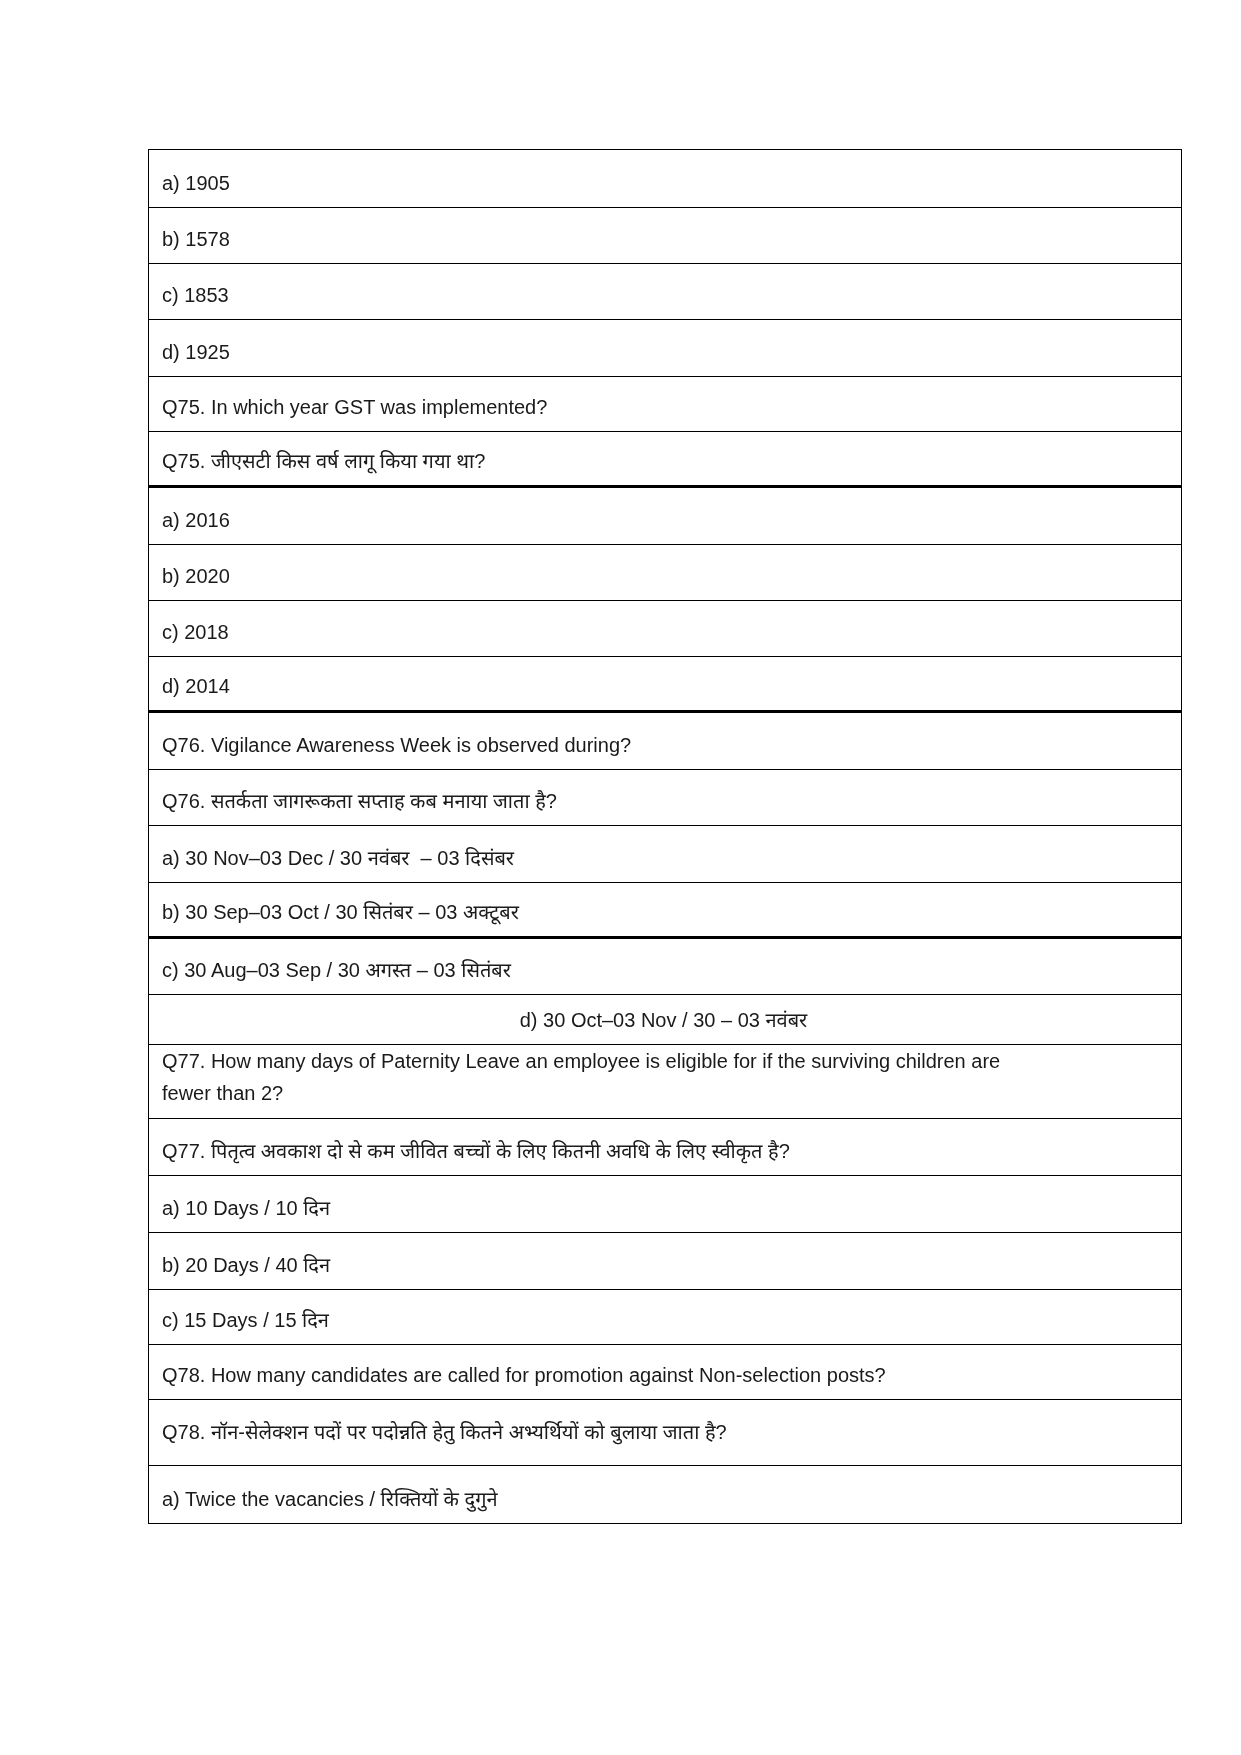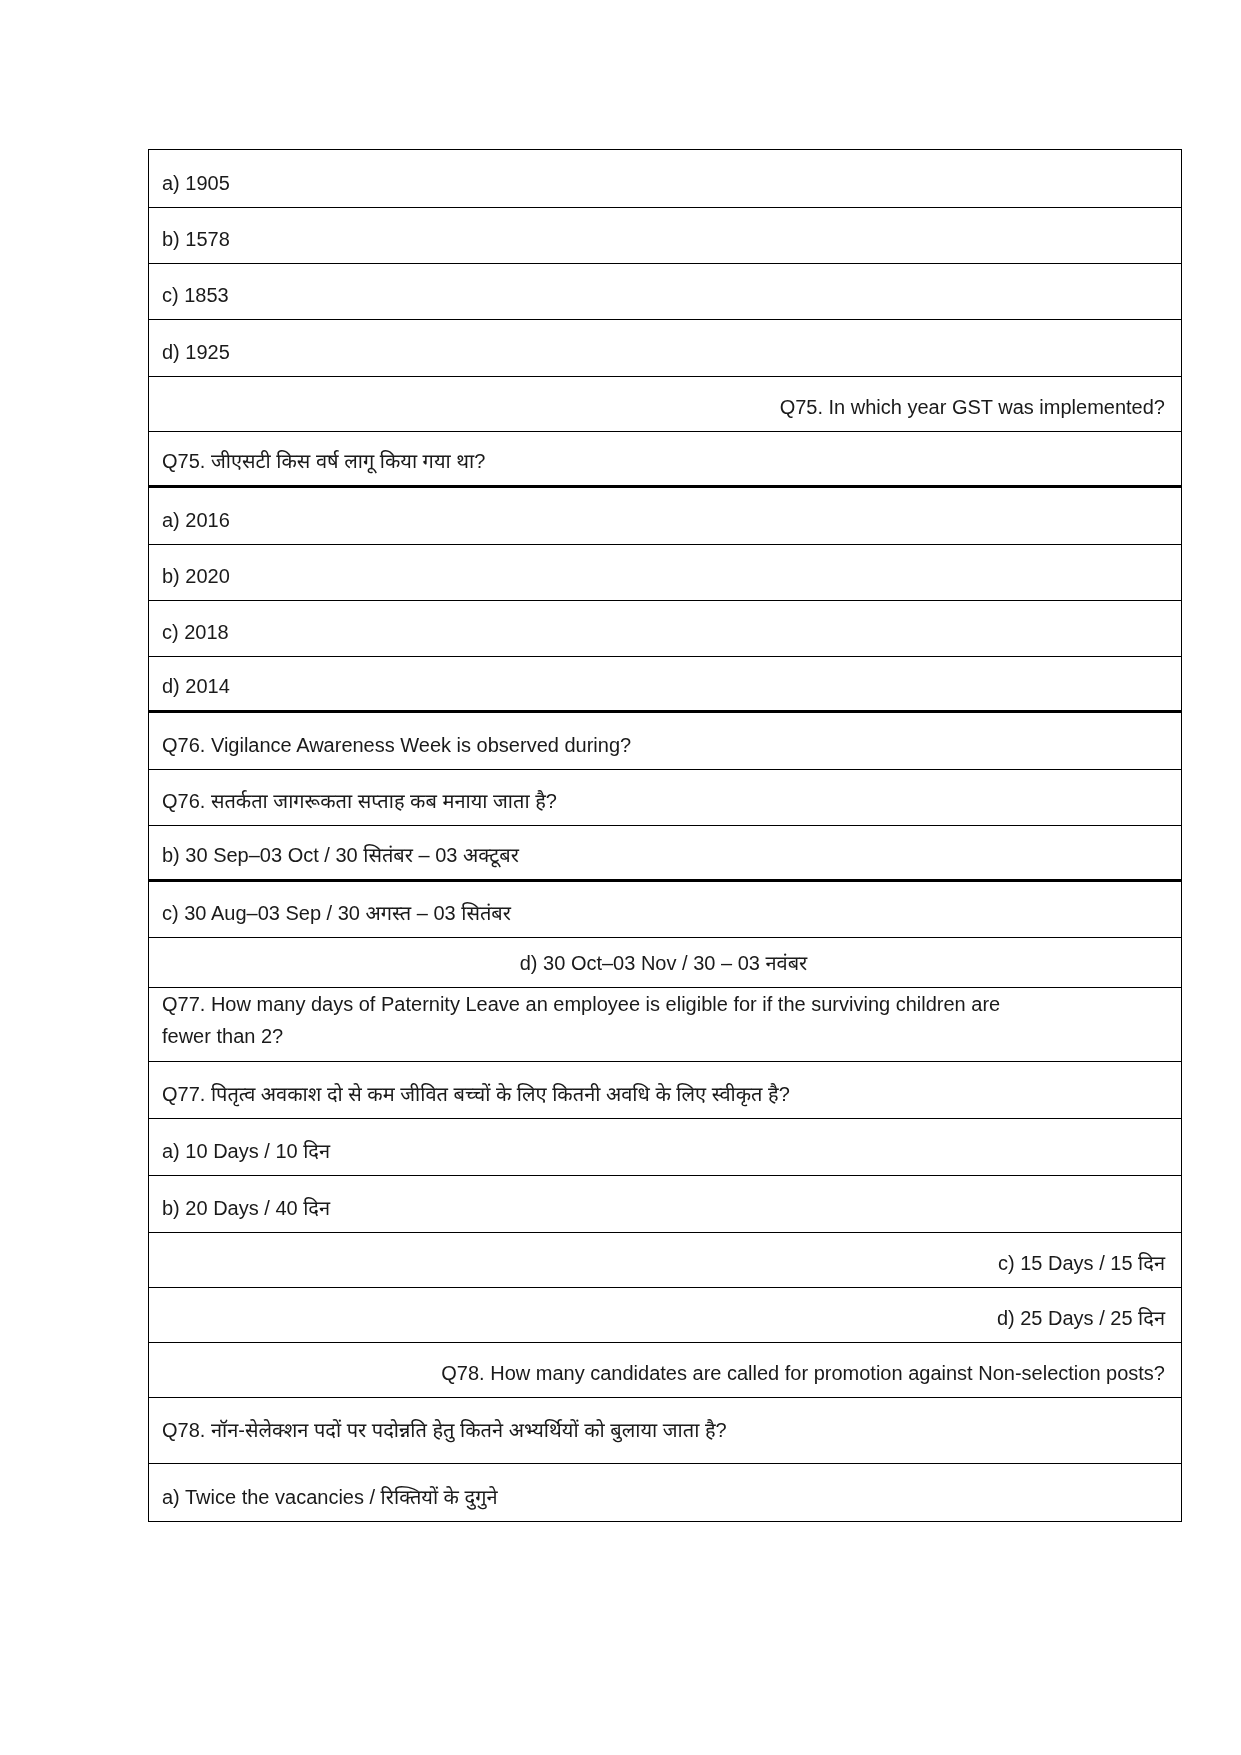--- a/index.html
+++ b/index.html
@@ -35,21 +35,21 @@
   .row.top-align { align-items: flex-start; padding-top: 10px; }
   .row-text {
     font-size: 20px;
     line-height: 1.45;
     color: #1a1a1a;
     white-space: pre-wrap;
     margin-top: 8px;
   }
   .row.two-line .row-text { max-width: 885px; line-height: 1.6; }
   .h50 { height: 50px; justify-content: center; }
-  .h55 { height: 55px; justify-content: flex-end; }
+  .h55 { height: 55px; }
   .h56 { height: 56px; }
   .h57 { height: 57px; }
   .h58 { height: 58px; }
   .h66 { height: 66px; }
   .h74 { height: 74px; }
 </style>
 </head>
 <body>
 
 <div class="quiz-table">
@@ -82,20 +82,23 @@
     </div>
   <div class="row h56 thick">
       <span class="row-text">d) 2014</span>
     </div>
   <div class="row h57">
       <span class="row-text">Q76. Vigilance Awareness Week is observed during?</span>
     </div>
   <div class="row h56">
       <span class="row-text">Q76. सतर्कता जागरूकता सप्ताह कब मनाया जाता है?</span>
     </div>
+  <div class="row h57">
+      <span class="row-text">a) 30 Nov–03 Dec / 30 नवंबर  – 03 दिसंबर</span>
+    </div>
   <div class="row h56 thick">
       <span class="row-text">b) 30 Sep–03 Oct / 30 सितंबर – 03 अक्टूबर</span>
     </div>
   <div class="row h56">
       <span class="row-text">c) 30 Aug–03 Sep / 30 अगस्त – 03 सितंबर</span>
     </div>
   <div class="row h50">
       <span class="row-text">d) 30 Oct–03 Nov / 30 – 03 नवंबर</span>
     </div>
   <div class="row h74 two-line">
@@ -107,23 +110,20 @@
   <div class="row h57">
       <span class="row-text">a) 10 Days / 10 दिन</span>
     </div>
   <div class="row h57">
       <span class="row-text">b) 20 Days / 40 दिन</span>
     </div>
   <div class="row h55">
       <span class="row-text">c) 15 Days / 15 दिन</span>
     </div>
   <div class="row h55">
-      <span class="row-text">d) 25 Days / 25 दिन</span>
-    </div>
-  <div class="row h55">
       <span class="row-text">Q78. How many candidates are called for promotion against Non-selection posts?</span>
     </div>
   <div class="row h66 top-align">
       <span class="row-text">Q78. नॉन-सेलेक्शन पदों पर पदोन्नति हेतु कितने अभ्यर्थियों को बुलाया जाता है?</span>
     </div>
   <div class="row h57">
       <span class="row-text">a) Twice the vacancies / रिक्तियों के दुगुने</span>
     </div>
 </div>
 

